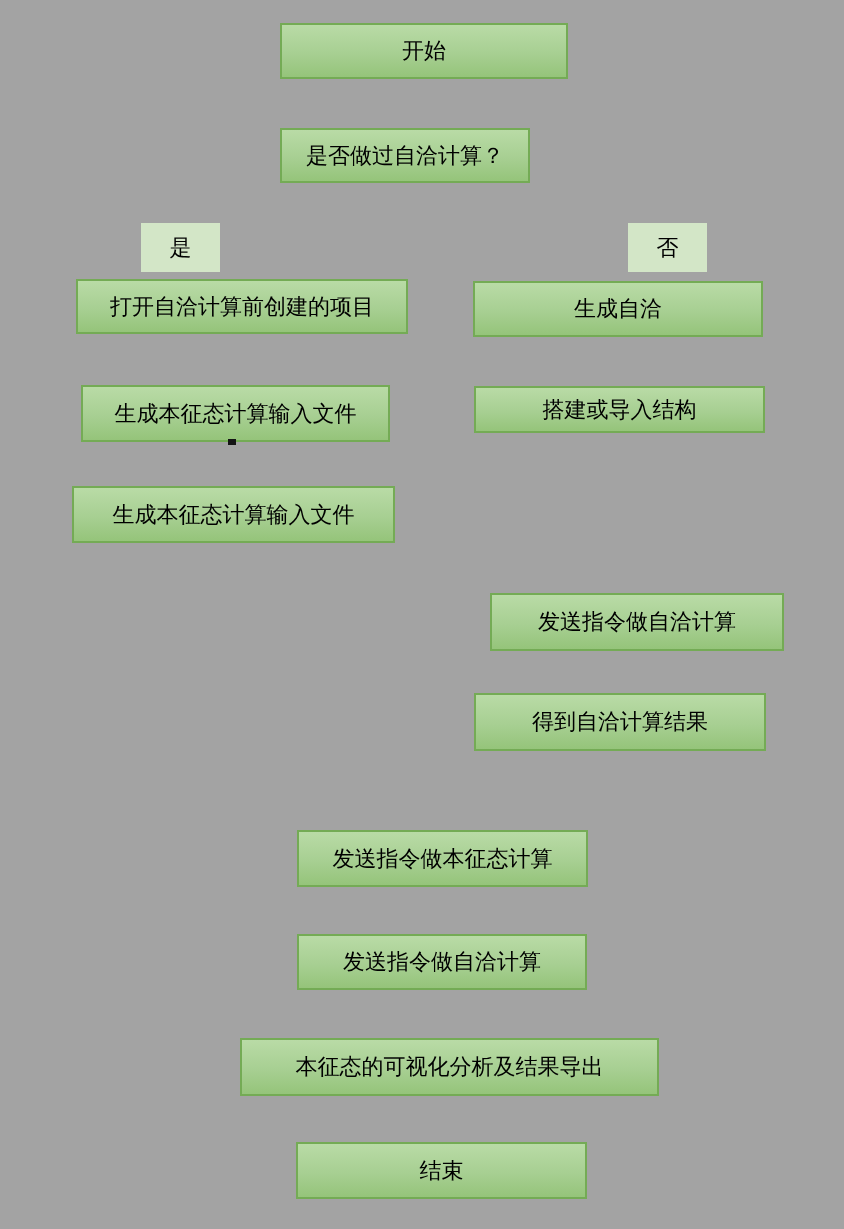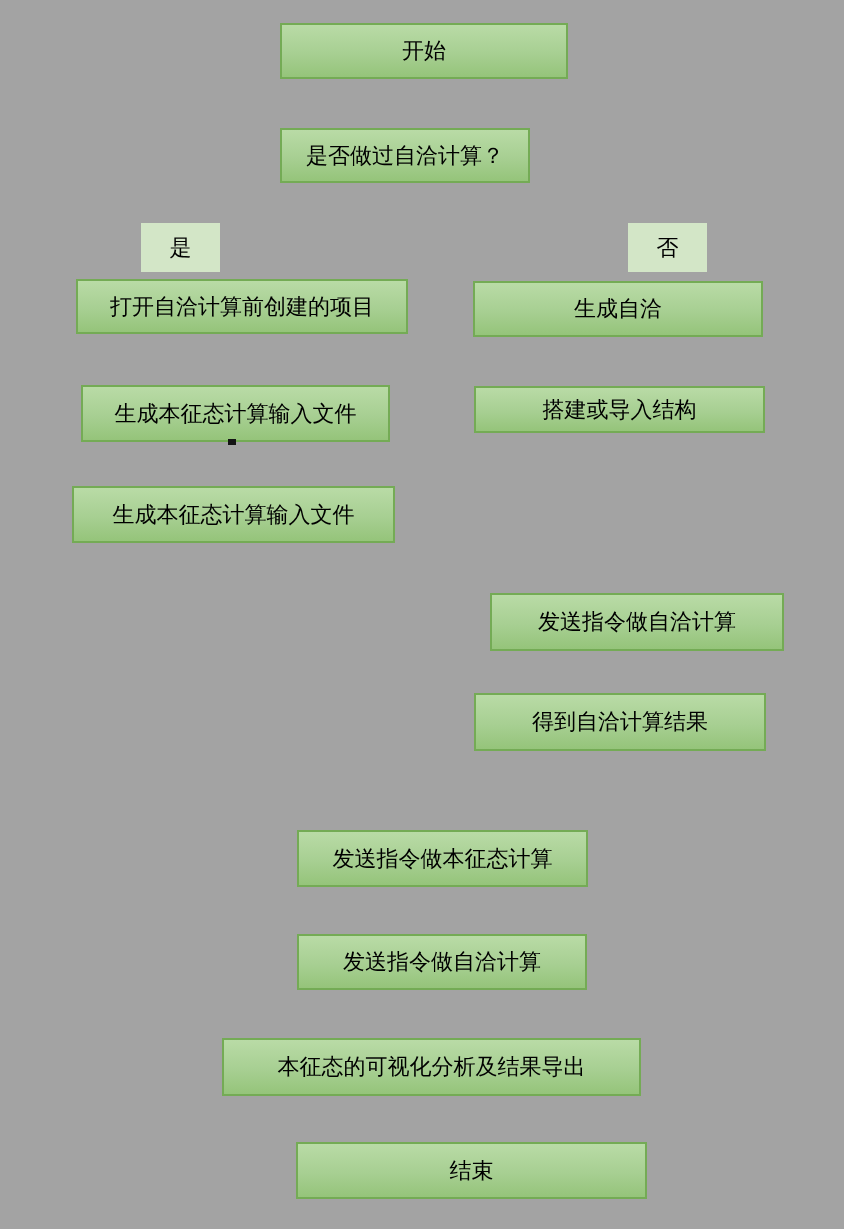--- a/index.html
+++ b/index.html
@@ -63,19 +63,19 @@
 
 
   <div class="node" style="left:490px;top:593px;width:294px;height:58px">发送指令做自洽计算</div>
 
   <div class="node" style="left:297px;top:830px;width:291px;height:57px">发送指令做本征态计算</div>
 
   <div class="node" style="left:474px;top:693px;width:292px;height:58px">得到自洽计算结果</div>
 
   <div class="node" style="left:297px;top:934px;width:290px;height:56px">发送指令做自洽计算</div>
 
-  <div class="node" style="left:222px;top:1038px;width:419px;height:58px">本征态的可视化分析及结果导出</div>
+  <div class="node" style="left:240px;top:1038px;width:419px;height:58px">本征态的可视化分析及结果导出</div>
 
-  <div class="node" style="left:296px;top:1142px;width:351px;height:57px">结束</div>
+  <div class="node" style="left:296px;top:1142px;width:291px;height:57px">结束</div>
 
   <div class="stray" style="left:228px;top:439px;width:8px;height:6px"></div>
 
 </div>
 
 </body></html>

